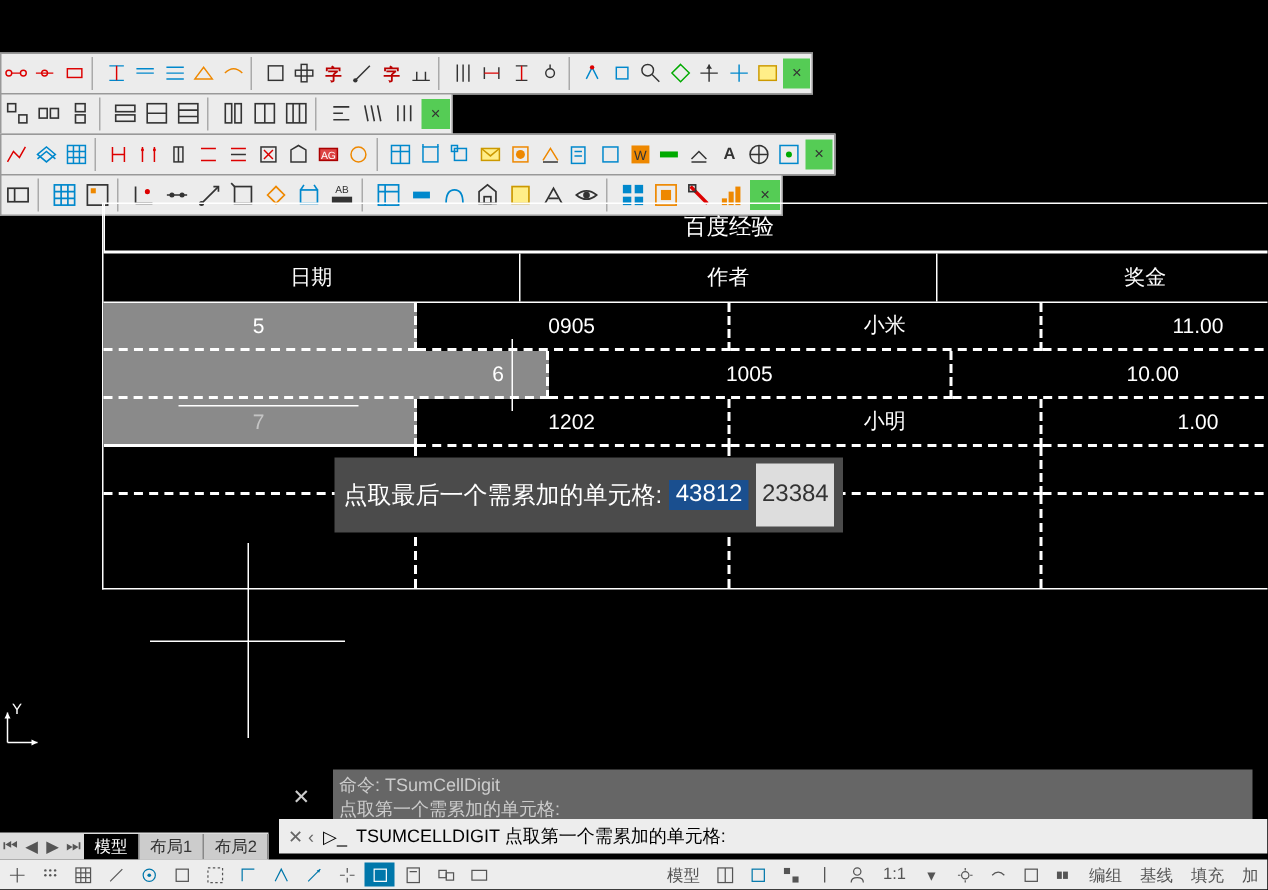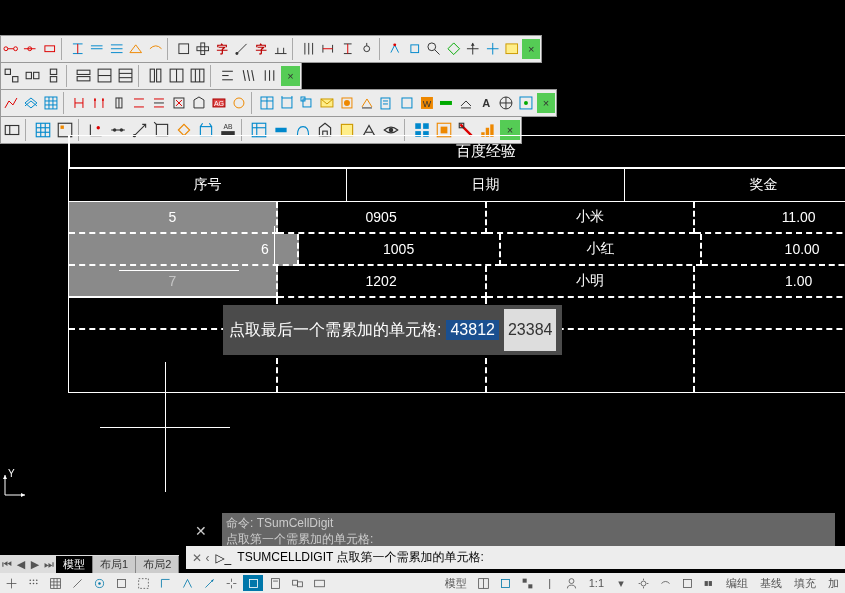--- a/index.html
+++ b/index.html
@@ -591,37 +591,36 @@
         <polygon points="5,5 3,9 7,9" fill="#fff"></polygon>
         <polygon points="25,25 21,23 21,27" fill="#fff"></polygon>
       </svg>
 <span style="position:absolute;left:8px;top:-2px">Y</span>
 </div>
 
 <div class="table-area">
 <div class="outline">
 <div class="tbl-title">百度经验</div>
 <div class="tbl-row hdr">
-<div class="tbl-cell">序号</div>
 <div class="tbl-cell">日期</div>
+<div class="tbl-cell">作者</div>
 <div class="tbl-cell lc">奖金</div>
 </div>
 <div class="tbl-row">
 <div class="tbl-cell sel">5</div>
 <div class="tbl-cell">0905</div>
 <div class="tbl-cell">小米</div>
 <div class="tbl-cell lc">11.00</div>
 </div>
 <div class="tbl-row">
 <div class="tbl-cell sel" style="justify-content:flex-end;padding-right:28px;position:relative">
 <span>6</span>
 <span class="embed-cross-v" style="left:calc(100% - 23px)"></span>
 </div>
 <div class="tbl-cell">1005</div>
-<div class="tbl-cell">小红</div>
 <div class="tbl-cell lc">10.00</div>
 </div>
 <div class="tbl-row">
 <div class="tbl-cell sel" style="position:relative;border-bottom:2px solid #fff">
 <span style="opacity:.5">7</span>
 <span class="embed-cross-h" style="left:50px;width:120px;top:4px"></span>
 </div>
 <div class="tbl-cell">1202</div>
 <div class="tbl-cell">小明</div>
 <div class="tbl-cell lc">1.00</div>

